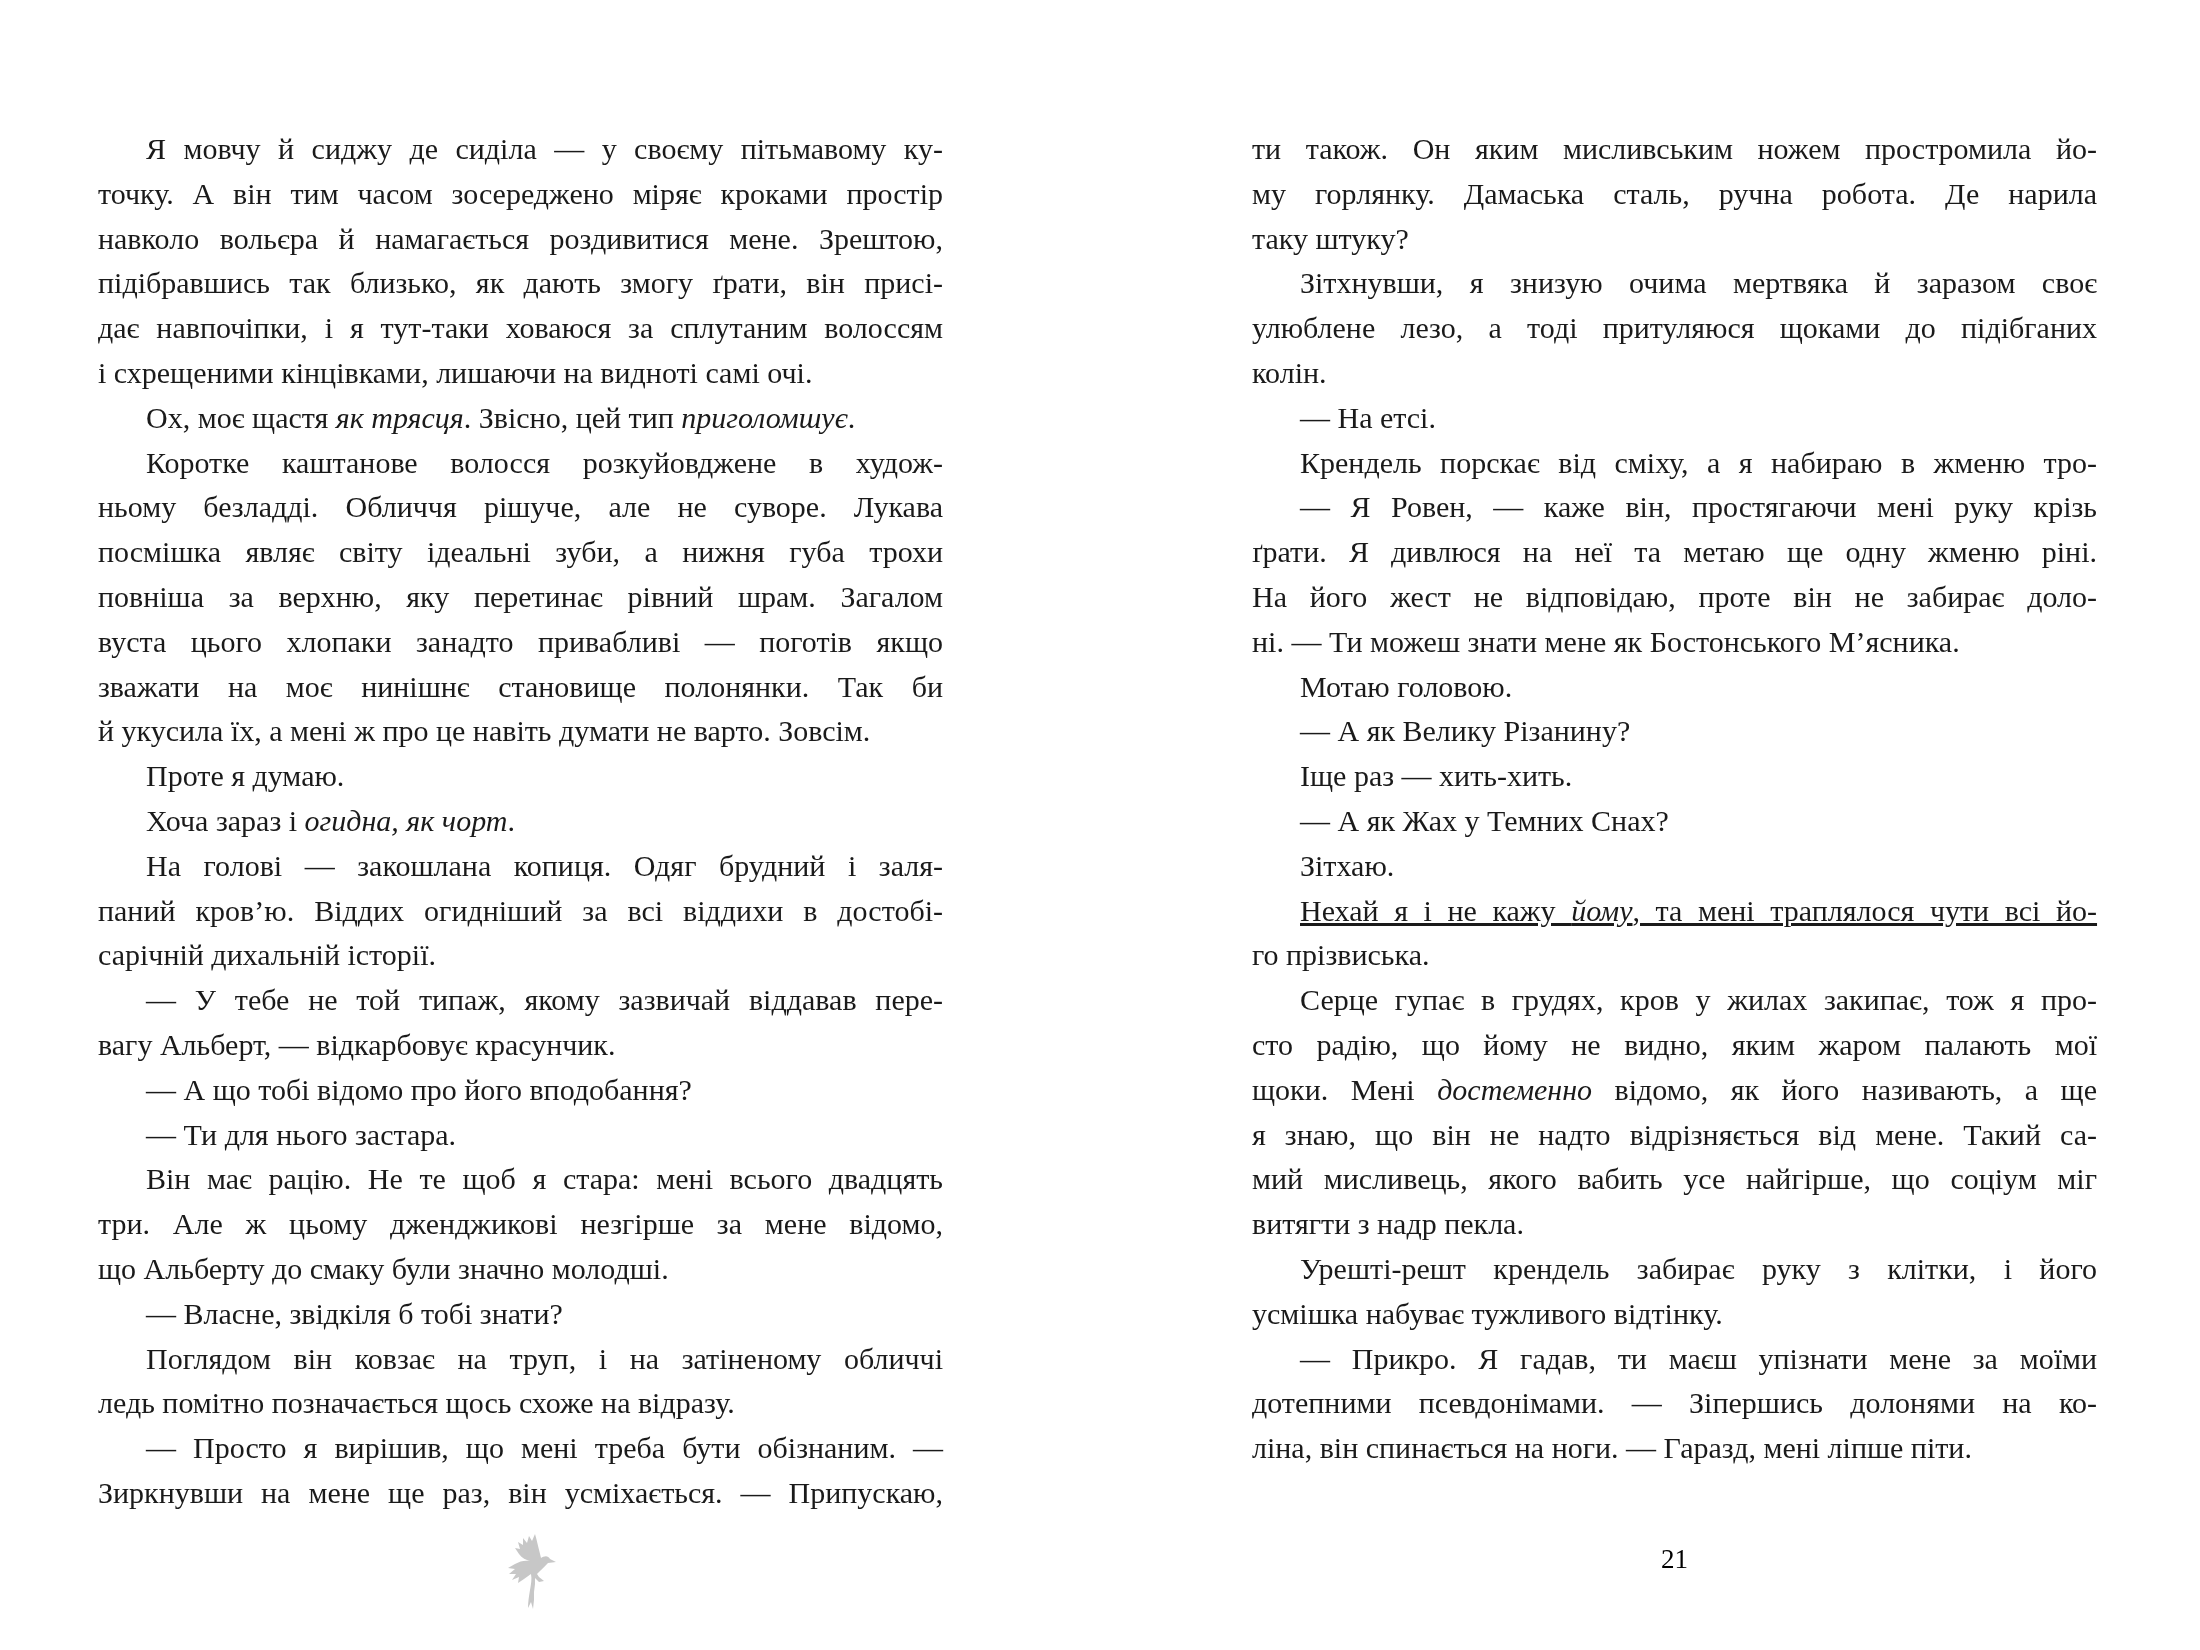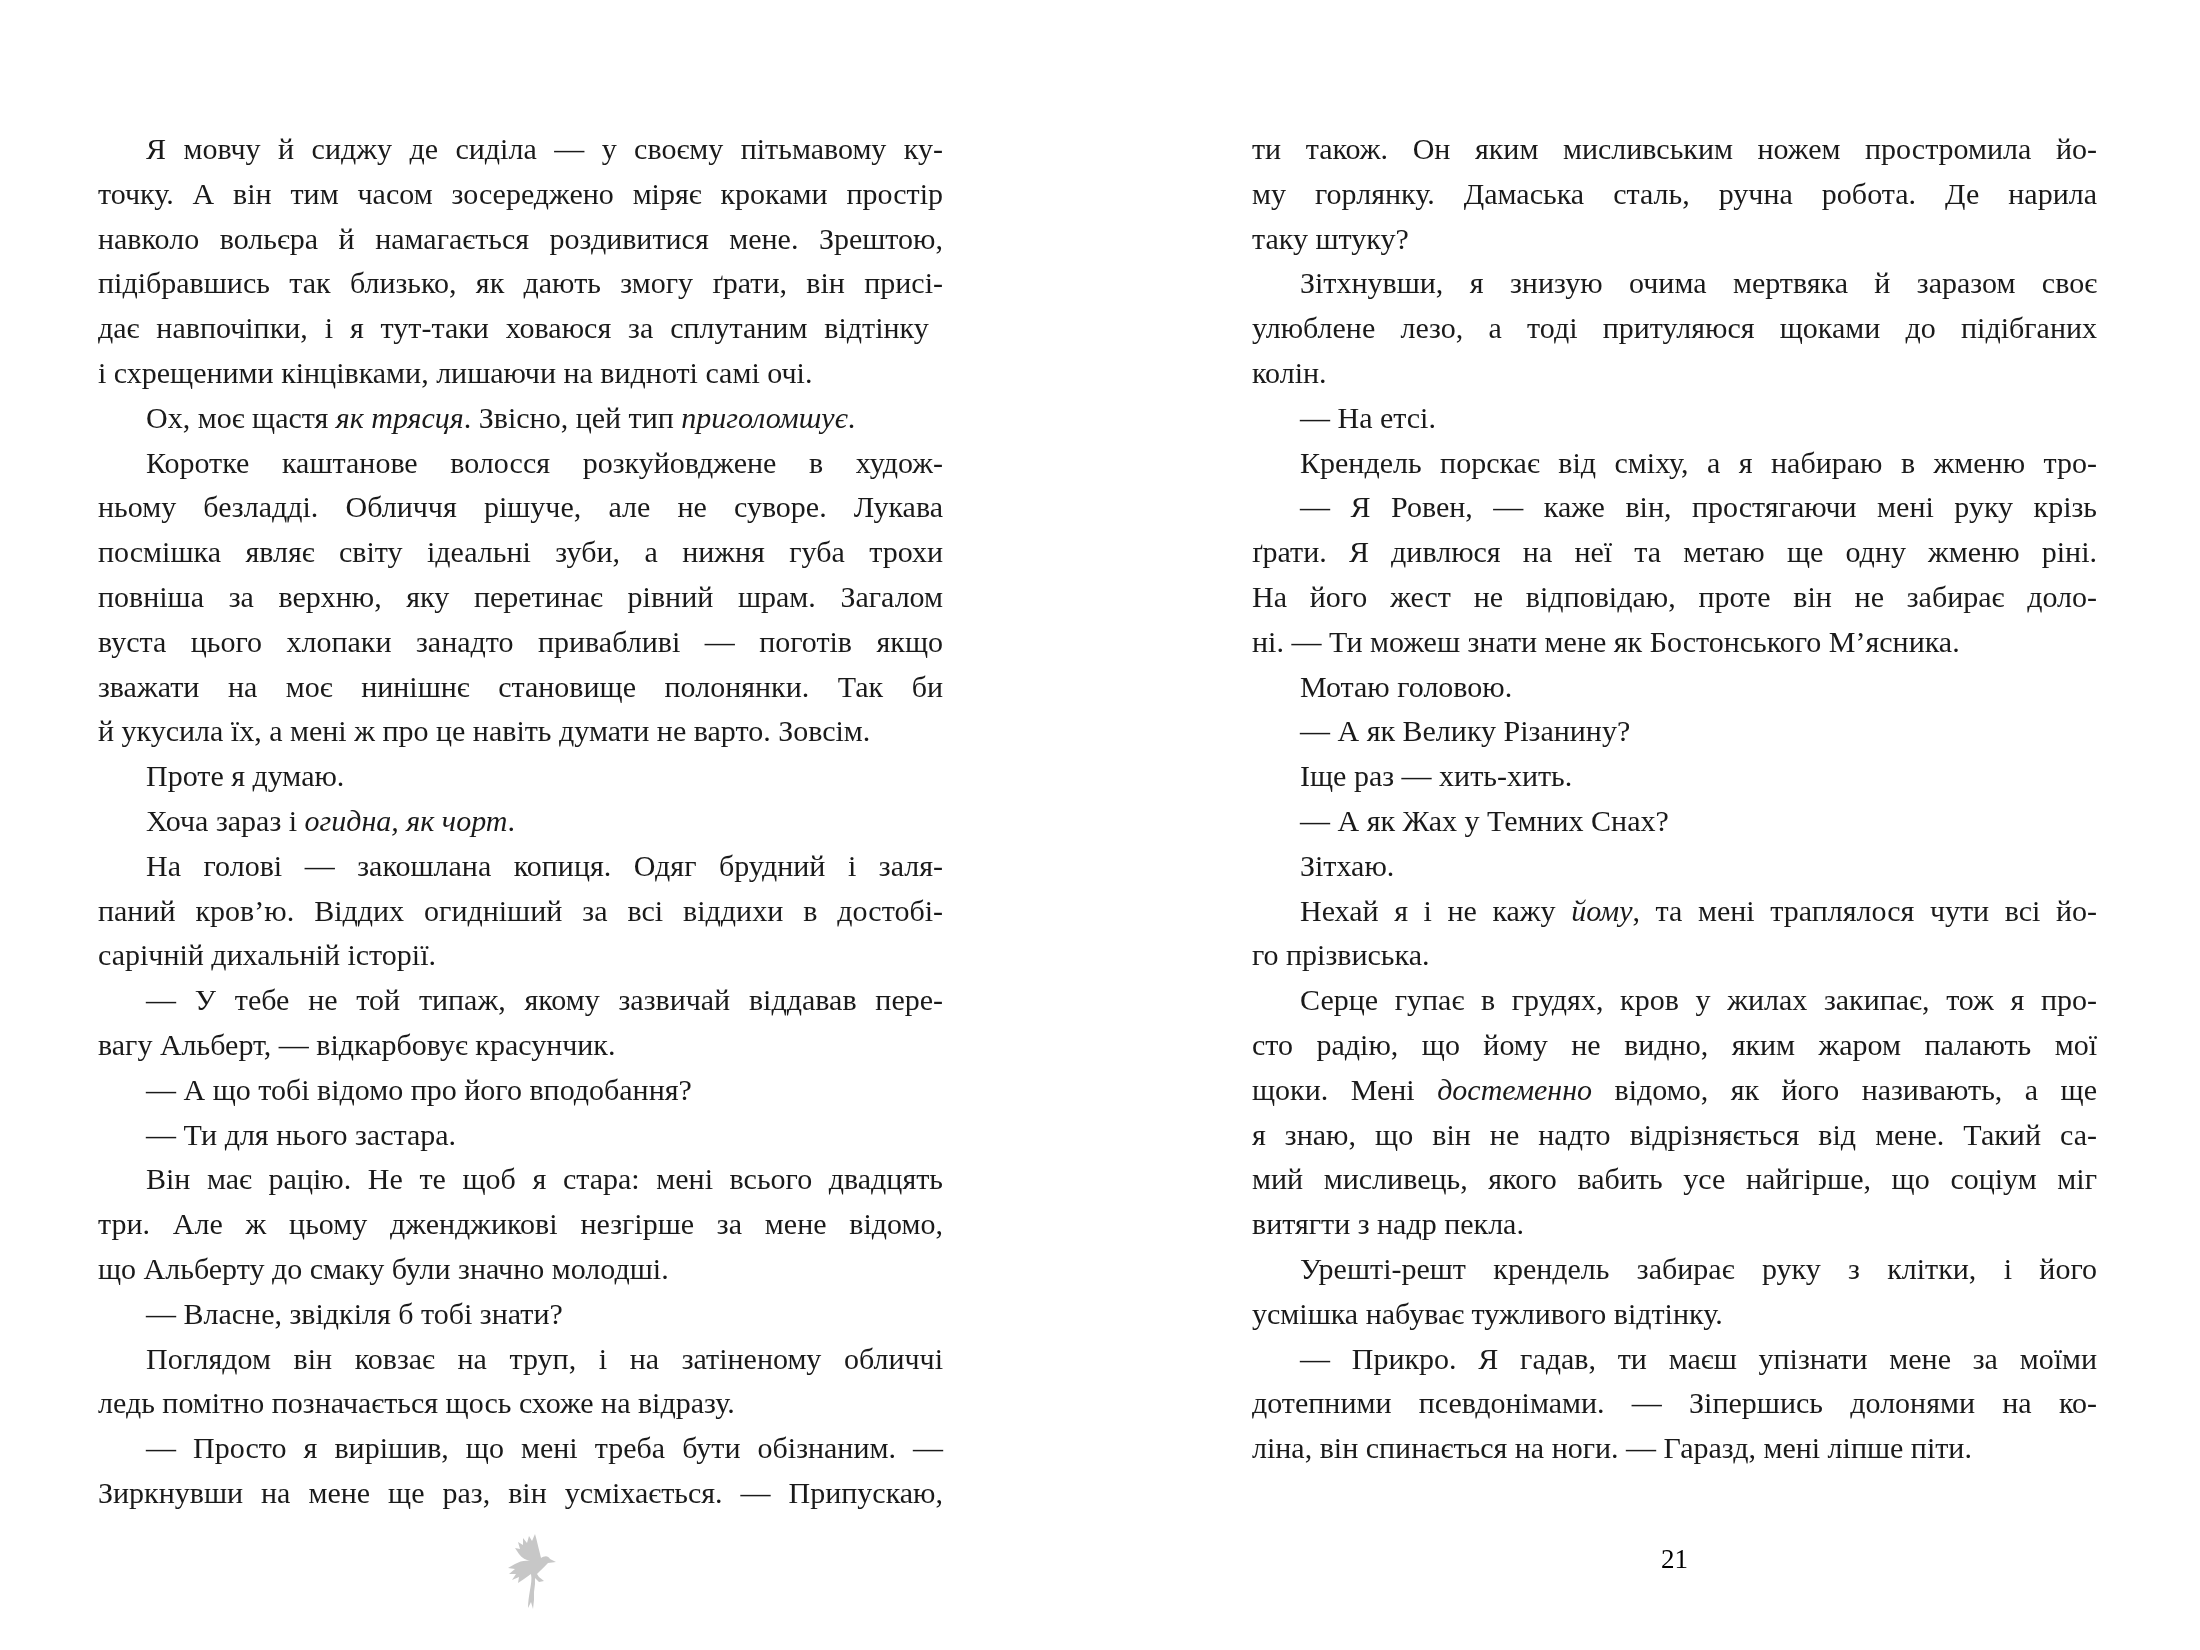--- a/index.html
+++ b/index.html
@@ -20,21 +20,21 @@
 </head>
 <body style="background: rgb(255, 255, 255);">
 
 <div class="spread" style="color: rgb(26, 26, 26);">
 
   <div class="col" id="left-col">
       <div class="line ind just"><span class="lt" style="word-spacing: 9.97px;">Я мовчу й сиджу де сиділа — у своєму пітьмавому ку-</span></div>
       <div class="line just"><span class="lt" style="word-spacing: 11.36px;">точку. А він тим часом зосереджено міряє кроками простір</span></div>
       <div class="line just"><span class="lt" style="word-spacing: 13.02px;">навколо вольєра й намагається роздивитися мене. Зрештою,</span></div>
       <div class="line just"><span class="lt" style="word-spacing: 11.82px;">підібравшись так близько, як дають змогу ґрати, він присі-</span></div>
-      <div class="line just"><span class="lt" style="word-spacing: 9.4px;">дає навпочіпки, і я тут-таки ховаюся за сплутаним відтінку</span></div>
+      <div class="line just"><span class="lt" style="word-spacing: 9.4px;">дає навпочіпки, і я тут-таки ховаюся за сплутаним волоссям</span></div>
       <div class="line"><span class="lt">і схрещеними кінцівками, лишаючи на видноті самі очі.</span></div>
       <div class="line ind"><span class="lt">Ох, моє щастя <i>як трясця</i>. Звісно, цей тип <i>приголомшує</i>.</span></div>
       <div class="line ind just"><span class="lt" style="word-spacing: 25.12px;">Коротке каштанове волосся розкуйовджене в худож-</span></div>
       <div class="line just"><span class="lt" style="word-spacing: 19.67px;">ньому безладді. Обличчя рішуче, але не суворе. Лукава</span></div>
       <div class="line just"><span class="lt" style="word-spacing: 16.93px;">посмішка являє світу ідеальні зуби, а нижня губа трохи</span></div>
       <div class="line just"><span class="lt" style="word-spacing: 17.12px;">повніша за верхню, яку перетинає рівний шрам. Загалом</span></div>
       <div class="line just"><span class="lt" style="word-spacing: 16.99px;">вуста цього хлопаки занадто привабливі — поготів якщо</span></div>
       <div class="line just"><span class="lt" style="word-spacing: 21.02px;">зважати на моє нинішнє становище полонянки. Так би</span></div>
       <div class="line"><span class="lt">й укусила їх, а мені ж про це навіть думати не варто. Зовсім.</span></div>
       <div class="line ind"><span class="lt">Проте я думаю.</span></div>
@@ -67,21 +67,21 @@
       <div class="line ind just"><span class="lt" style="word-spacing: 10.98px;">Крендель порскає від сміху, а я набираю в жменю тро-</span></div>
       <div class="line ind just"><span class="lt" style="word-spacing: 13px;">— Я Ровен, — каже він, простягаючи мені руку крізь</span></div>
       <div class="line just"><span class="lt" style="word-spacing: 14.67px;">ґрати. Я дивлюся на неї та метаю ще одну жменю ріні.</span></div>
       <div class="line just"><span class="lt" style="word-spacing: 15.27px;">На його жест не відповідаю, проте він не забирає доло-</span></div>
       <div class="line"><span class="lt">ні. — Ти можеш знати мене як Бостонського М’ясника.</span></div>
       <div class="line ind"><span class="lt">Мотаю головою.</span></div>
       <div class="line ind"><span class="lt">— А як Велику Різанину?</span></div>
       <div class="line ind"><span class="lt">Іще раз — хить-хить.</span></div>
       <div class="line ind"><span class="lt">— А як Жах у Темних Снах?</span></div>
       <div class="line ind"><span class="lt">Зітхаю.</span></div>
-      <div class="line ind just"><span class="lt" style="word-spacing: 8.09px;">Нехай я і не кажу <i>йому</i>, та мені траплялося чути всі йо-</span></div>
+      <div class="line ind just"><span class="lt" style="word-spacing: 8.09px; text-decoration: underline;">Нехай я і не кажу <i>йому</i>, та мені траплялося чути всі йо-</span></div>
       <div class="line"><span class="lt">го прізвиська.</span></div>
       <div class="line ind just"><span class="lt" style="word-spacing: 9.18px;">Серце гупає в грудях, кров у жилах закипає, тож я про-</span></div>
       <div class="line just"><span class="lt" style="word-spacing: 15.97px;">сто радію, що йому не видно, яким жаром палають мої</span></div>
       <div class="line just"><span class="lt" style="word-spacing: 14.97px;">щоки. Мені <i>достеменно</i> відомо, як його називають, а ще</span></div>
       <div class="line just"><span class="lt" style="word-spacing: 11.56px;">я знаю, що він не надто відрізняється від мене. Такий са-</span></div>
       <div class="line just"><span class="lt" style="word-spacing: 13.17px;">мий мисливець, якого вабить усе найгірше, що соціум міг</span></div>
       <div class="line"><span class="lt">витягти з надр пекла.</span></div>
       <div class="line ind just"><span class="lt" style="word-spacing: 19.85px;">Урешті-решт крендель забирає руку з клітки, і його</span></div>
       <div class="line"><span class="lt">усмішка набуває тужливого відтінку.</span></div>
       <div class="line ind just"><span class="lt" style="word-spacing: 14.27px;">— Прикро. Я гадав, ти маєш упізнати мене за моїми</span></div>

